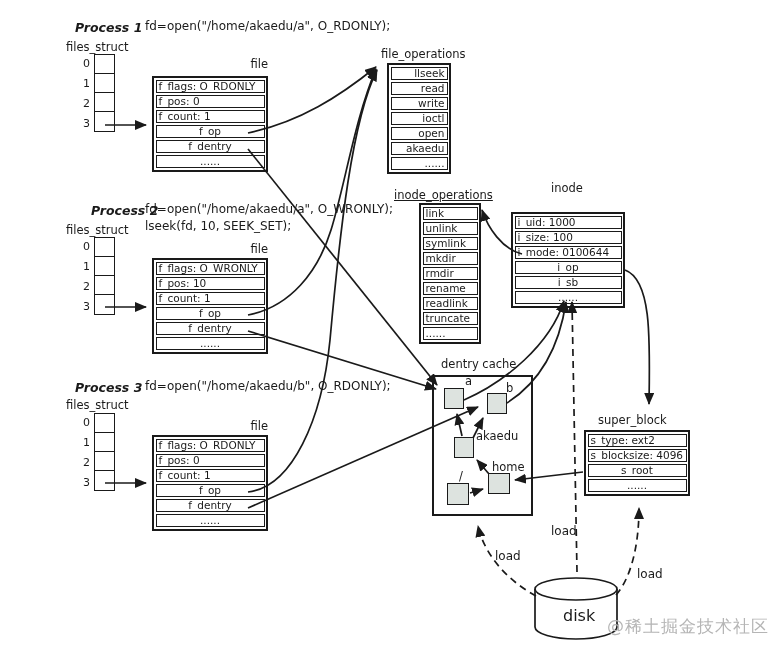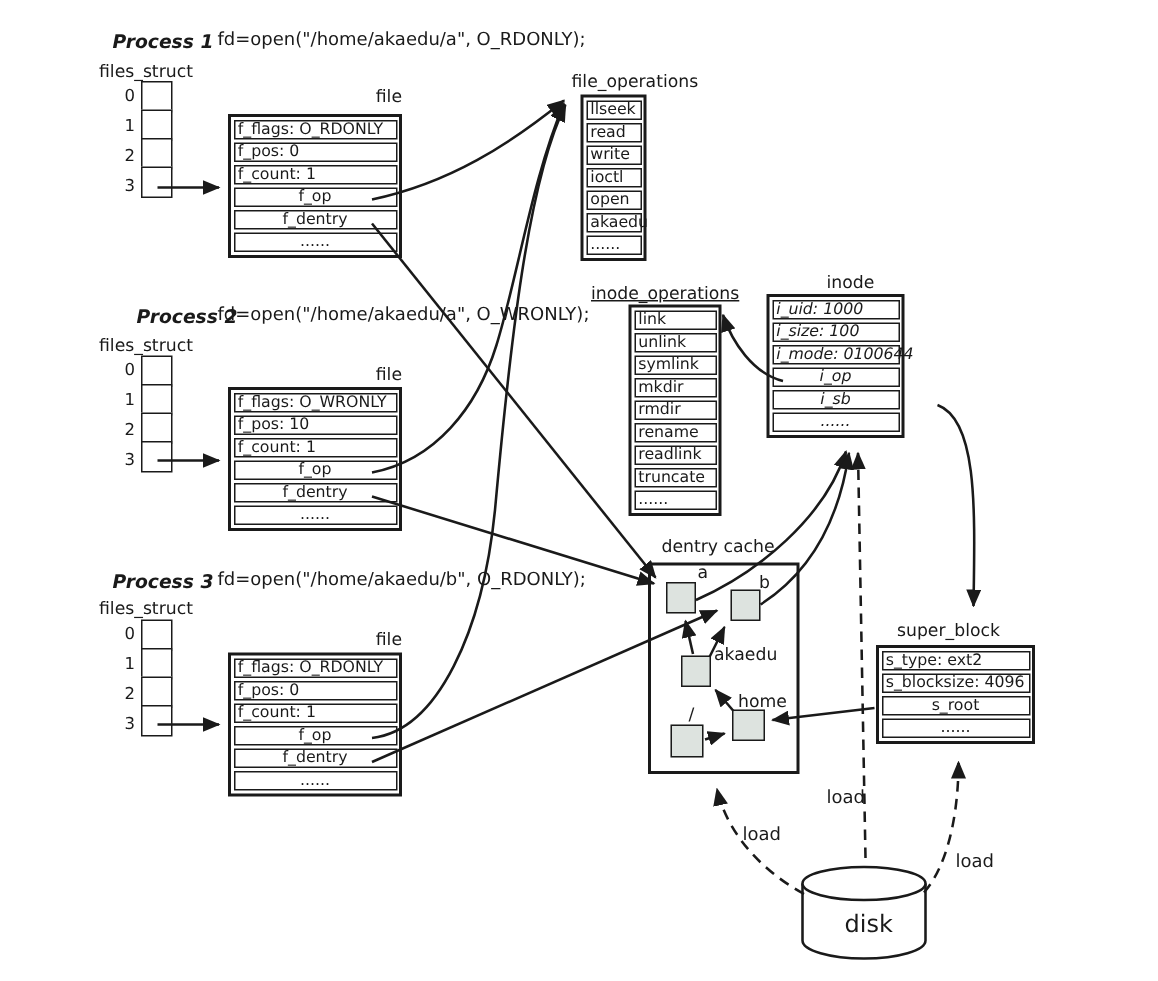--- a/index.html
+++ b/index.html
@@ -63,20 +63,21 @@
         <div class="cell center">f_op</div>
         <div class="cell center">f_dentry</div>
         <div class="cell center">......</div>
       </div>
   </div>
 
   <div class="abs" style="left:0;top:197px;width:772px;height:180px;">
     <div class="abs ptitle" style="left:91px;top:6px;">Process 2</div>
     <div class="abs pcode" style="left:145px;top:4px;">
       <span>fd=open("/home/akaedu/a", O_WRONLY);</span>
+      <span>lseek(fd, 10, SEEK_SET);</span>
     </div>
     <div class="abs lbl" style="left:66px;top:26px;">files_struct</div>
     <div class="fdnums" style="left:74px;top:40px;">
         <div class="fdnum">0</div>
         <div class="fdnum">1</div>
         <div class="fdnum">2</div>
         <div class="fdnum">3</div>
       </div>
     <div class="fdboxes" style="left:94px;top:40px;">
       <div class="fdbox"></div>
@@ -119,21 +120,21 @@
         <div class="cell">f_flags: O_RDONLY</div>
         <div class="cell">f_pos: 0</div>
         <div class="cell">f_count: 1</div>
         <div class="cell center">f_op</div>
         <div class="cell center">f_dentry</div>
         <div class="cell center">......</div>
       </div>
   </div>
 
   <div class="abs tlbl" style="left:381px;top:47px;">file_operations</div>
-  <div class="struct" style="left:387px;top:63px;width:44px;">
+  <div class="struct" style="left:387px;top:63px;width:64px;text-align:right;">
       <div class="cell">llseek</div>
       <div class="cell">read</div>
       <div class="cell">write</div>
       <div class="cell">ioctl</div>
       <div class="cell">open</div>
       <div class="cell">akaedu</div>
       <div class="cell">......</div>
     </div>
 
   <div class="abs tlbl" style="left:394px;top:188px;text-decoration:underline;">inode_operations</div>
@@ -143,21 +144,21 @@
       <div class="cell">symlink</div>
       <div class="cell">mkdir</div>
       <div class="cell">rmdir</div>
       <div class="cell">rename</div>
       <div class="cell">readlink</div>
       <div class="cell">truncate</div>
       <div class="cell">......</div>
     </div>
 
   <div class="abs tlbl" style="left:551px;top:181px;">inode</div>
-  <div class="struct" style="left:511px;top:196px;width:92px;font-style:italic;">
+  <div class="struct" style="left:511px;top:212px;width:114px;">
       <div class="cell">i_uid: 1000</div>
       <div class="cell">i_size: 100</div>
       <div class="cell">i_mode: 0100644</div>
       <div class="cell center">i_op</div>
       <div class="cell center">i_sb</div>
       <div class="cell center">......</div>
     </div>
 
   <div class="abs tlbl" style="left:598px;top:413px;">super_block</div>
   <div class="struct" style="left:584px;top:430px;width:106px;">
@@ -177,20 +178,21 @@
   <div class="dlbl" style="left:465px;top:374px;">a</div>
   <div class="dlbl" style="left:506px;top:381px;">b</div>
   <div class="dlbl" style="left:476px;top:429px;">akaedu</div>
   <div class="dlbl" style="left:492px;top:460px;">home</div>
   <div class="dlbl" style="left:459px;top:469px;">/</div>
 
   <div class="abs loadlbl topnote" style="left:495px;top:549px;">load</div>
   <div class="abs loadlbl topnote" style="left:551px;top:524px;">load</div>
   <div class="abs loadlbl topnote" style="left:637px;top:567px;">load</div>
   <div class="abs lbl topnote" style="left:563px;top:606px;font-size:16px;z-index:6;">disk</div>
+  <div class="watermark">@稀土掘金技术社区</div>
 
   <svg class="overlay" width="772" height="654" viewBox="0 0 772 654">
     <defs>
       <marker id="ah" markerUnits="userSpaceOnUse" markerWidth="12" markerHeight="10" viewBox="0 0 12 10" refX="11" refY="5" orient="auto">
         <path d="M0 0 L12 5 L0 10 Z" fill="#1a1a1a"></path>
       </marker>
     </defs>
     <g fill="none" stroke="#1a1a1a" stroke-width="1.7">
 
       <path d="M535 589 L535 627 A41 12 0 0 0 617 627 L617 589" fill="#ffffff"></path>

